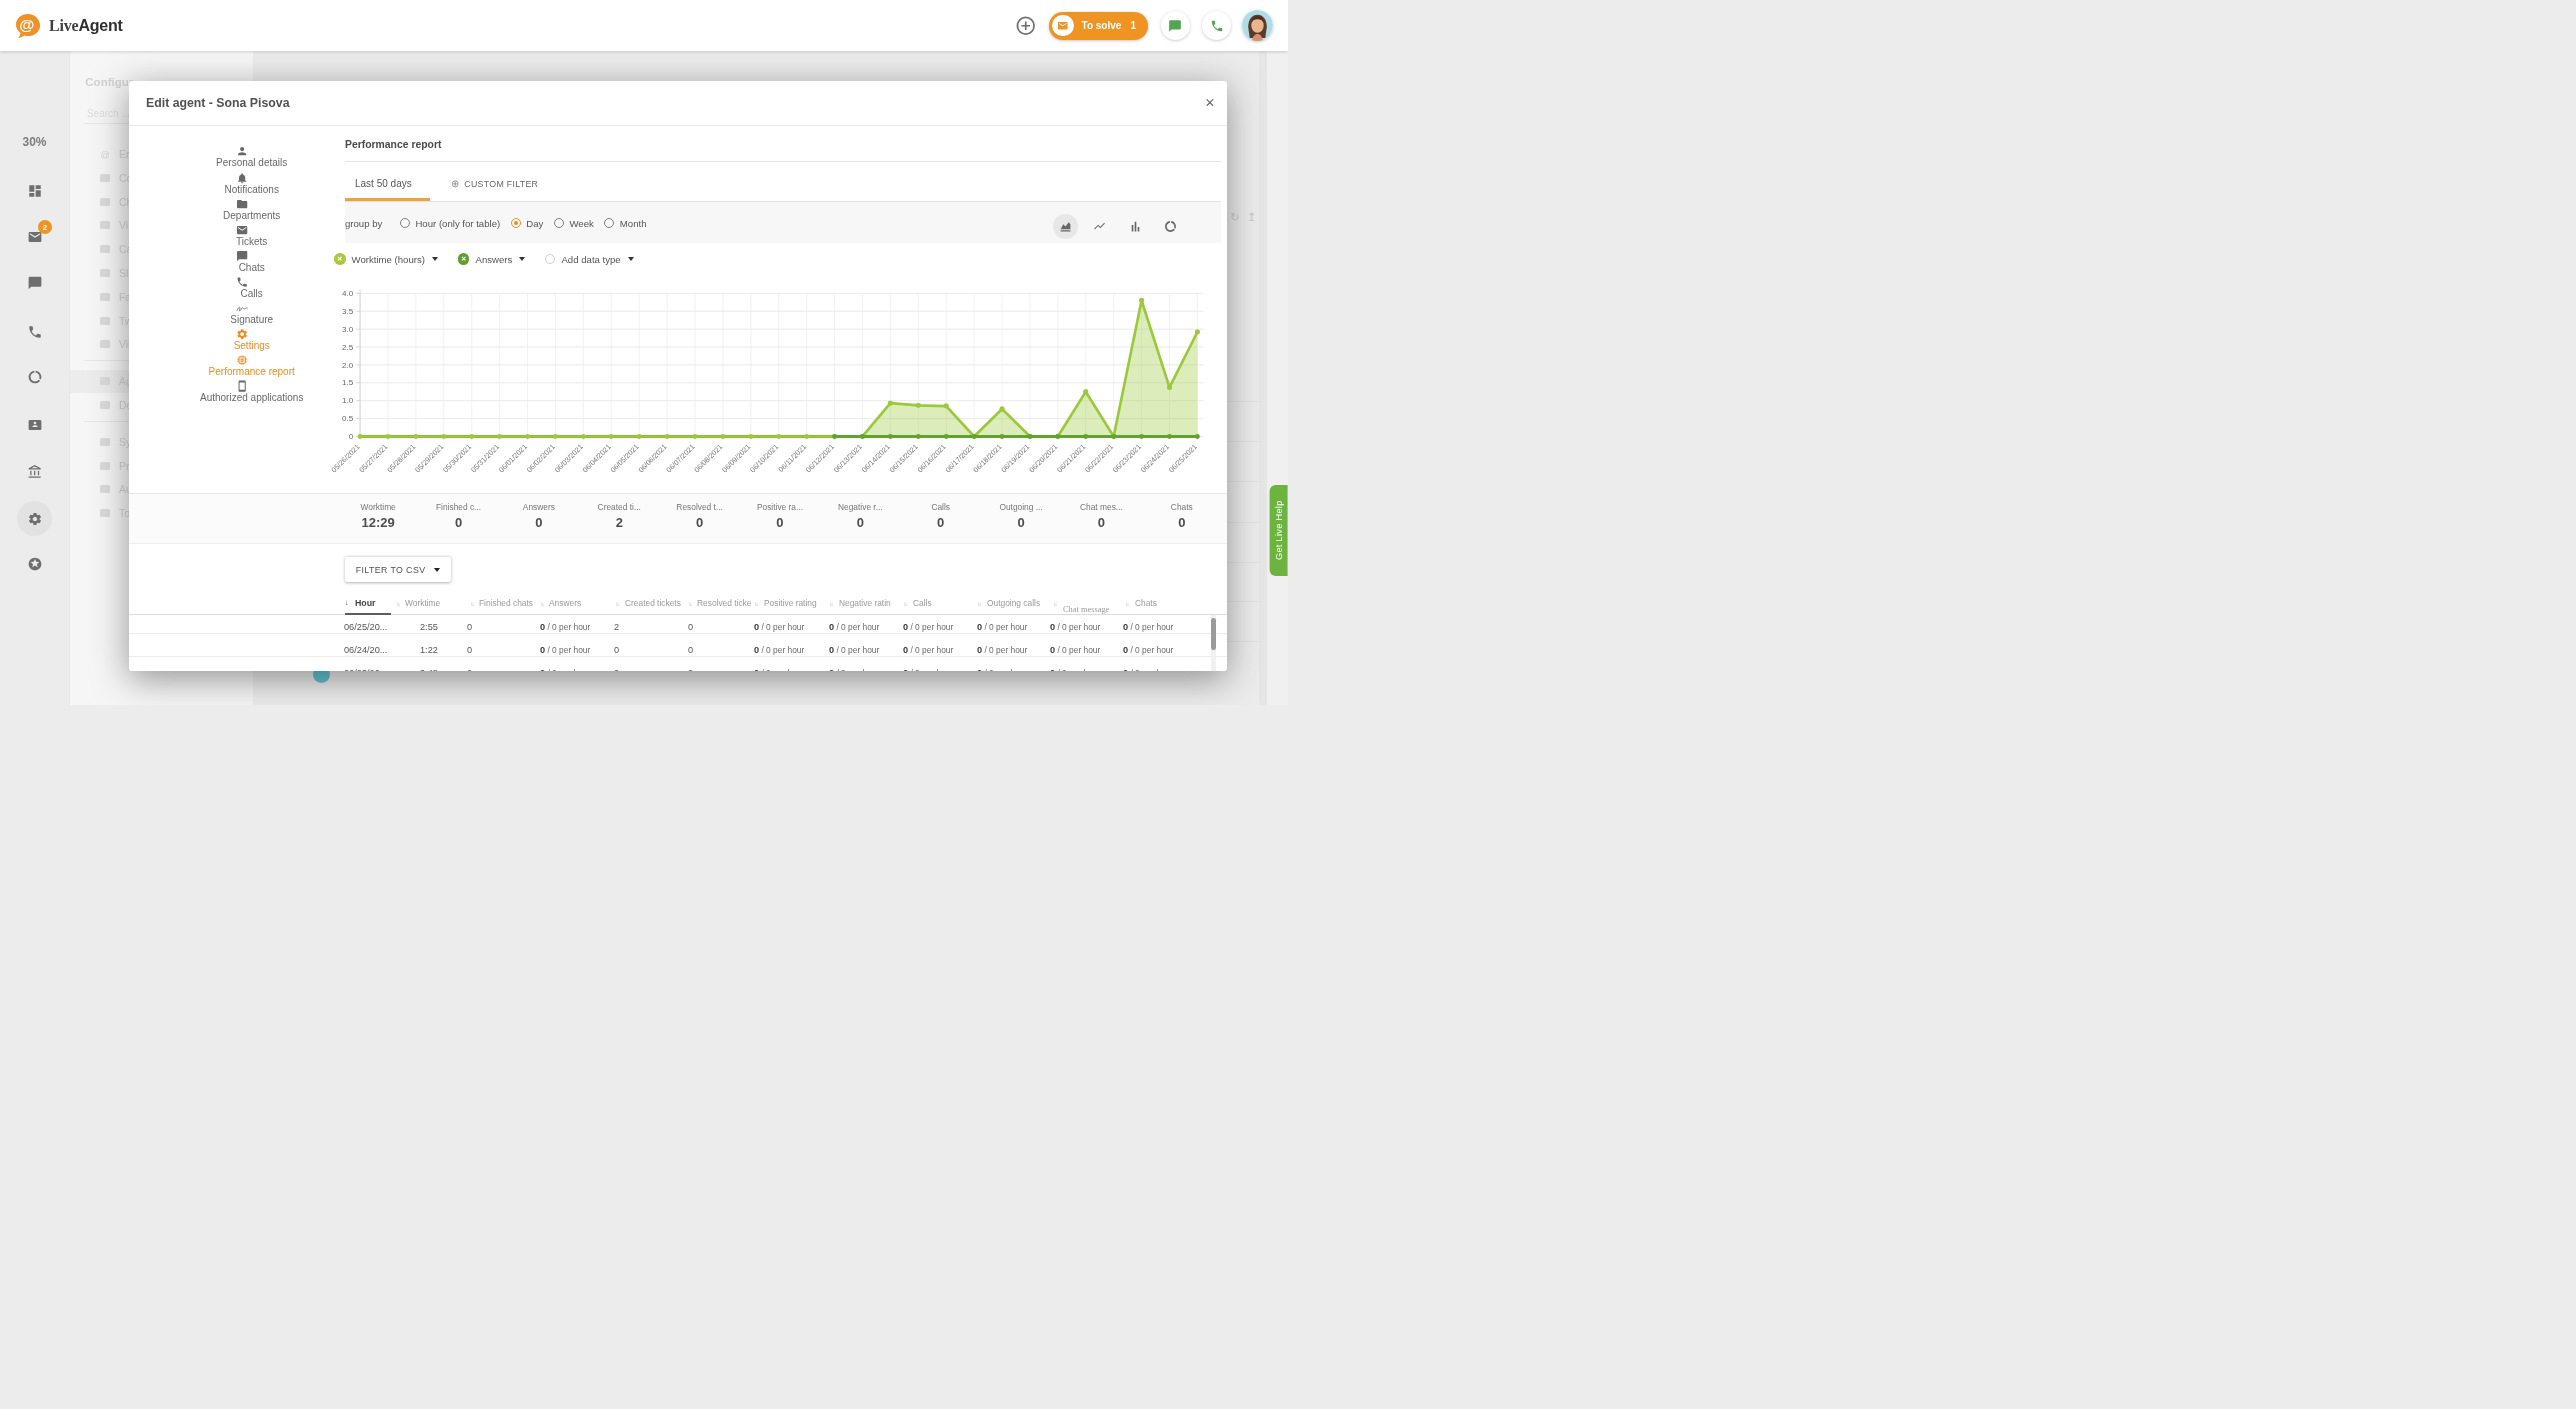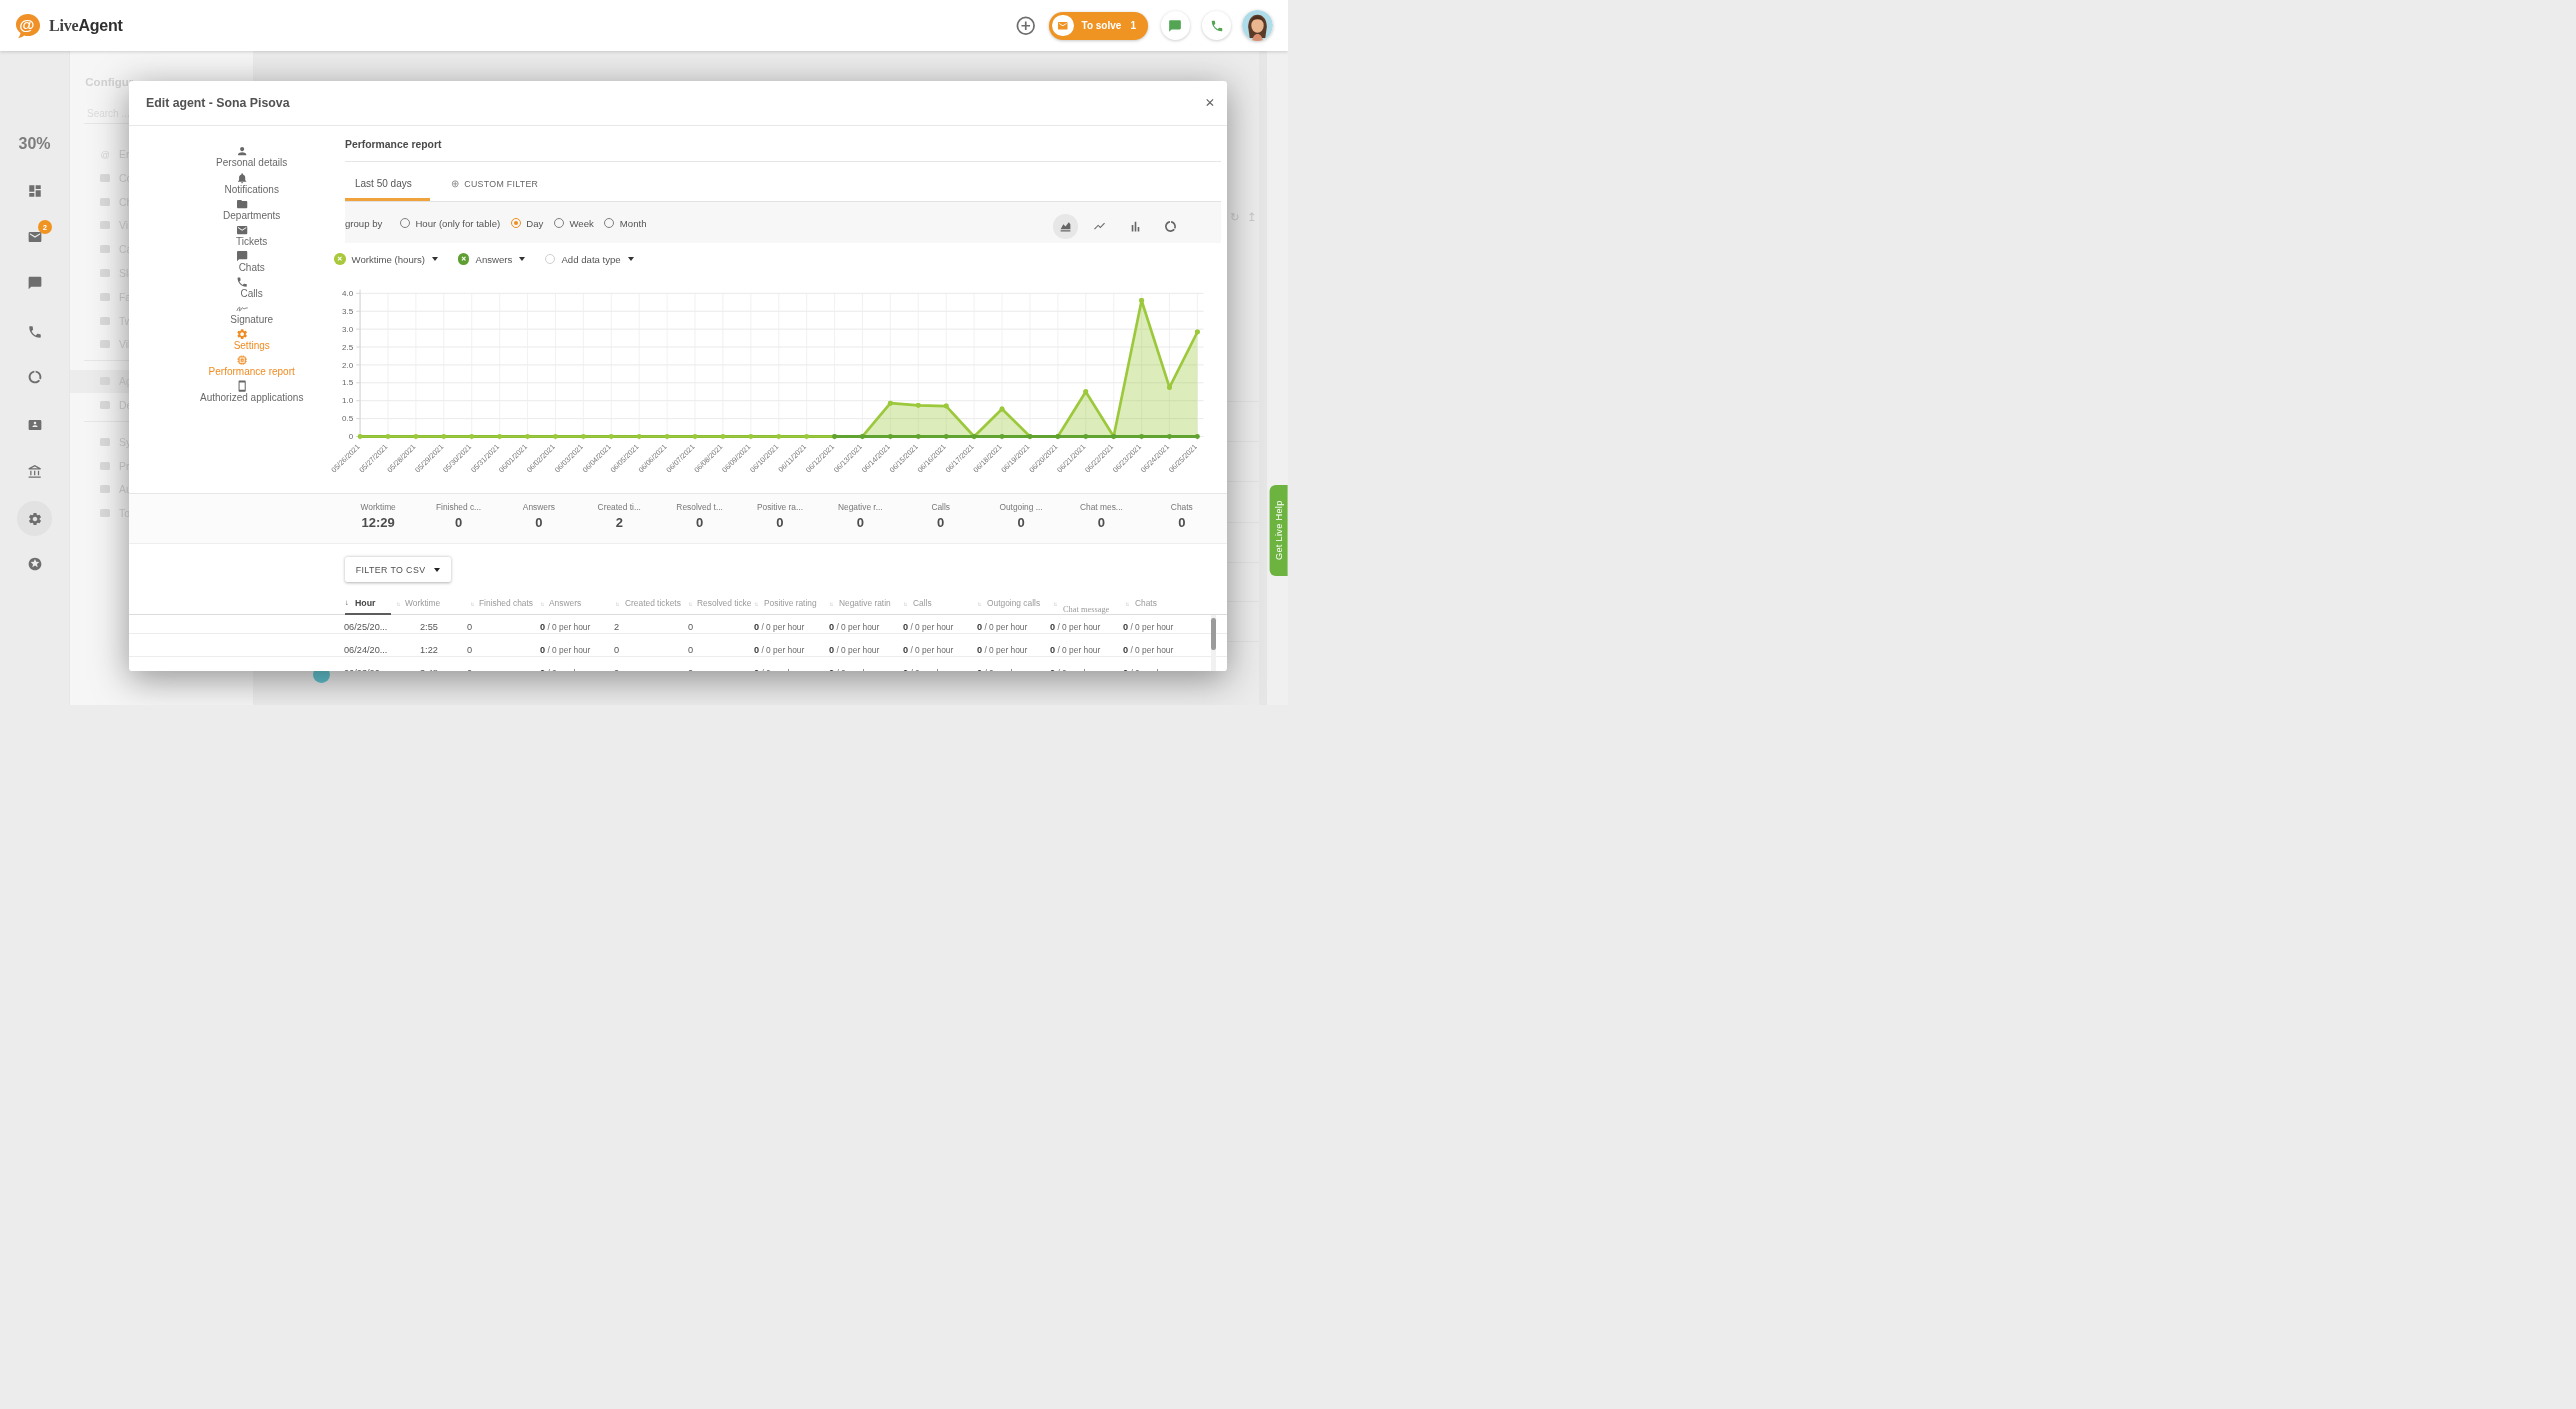--- a/index.html
+++ b/index.html
@@ -20,21 +20,21 @@
   .pill-circ { width:21.5px; height:21.5px; background:#fff; border-radius:50%; display:flex; align-items:center; justify-content:center; margin-right:7.7px; }
   .pill-label { color:#fff; font-weight:700; font-size:10px; }
   .pill-count { color:#fff; font-weight:700; font-size:10px; margin-left:9.2px; }
   .round-btn { width:29px; height:29px; border-radius:50%; background:#fff; box-shadow:0 0.8px 3.1px rgba(0,0,0,.22);
                display:flex; align-items:center; justify-content:center; margin-left:12.3px; cursor:pointer; }
   .avatar { width:31px; height:31px; border-radius:50%; margin-left:10.7px; overflow:hidden;
             box-shadow:0 0.8px 3.1px rgba(0,0,0,.25); cursor:pointer; }
 
   
   .rail { position:absolute; left:0; top:51px; width:69px; bottom:0; z-index:6; }
-  .rail-pct { position:absolute; left:0; width:69px; top:84px; text-align:center; font-size:16px; font-weight:700; color:#7d7d7d; }
+  .rail-pct { position:absolute; left:0; width:69px; top:84px; text-align:center; font-size:12px; font-weight:700; color:#7d7d7d; }
   .rail-item { position:absolute; left:35px; transform:translate(-50%,-50%); color:#6e6e6e; cursor:pointer; }
   .rail-hl { position:absolute; left:17px; width:35px; height:35px; border-radius:50%; background:#e2e2e2; }
   .rail-badge { position:absolute; left:38px; top:169px; width:14px; height:14px; border-radius:50%;
                 background:#ef9322; color:#fff; font-size:7.7px; font-weight:700; display:flex;
                 align-items:center; justify-content:center; z-index:2; }
 
   
   .cfg { position:absolute; left:69px; top:51px; width:184px; bottom:0; background:#f6f6f6;
          border-left:0.8px solid #e6e6e6; z-index:5; color:#cdcdcd; }
   .cfg-title { position:absolute; left:15.3px; top:24.5px; font-size:11.5px; font-weight:700; color:#d2d2d2; }

